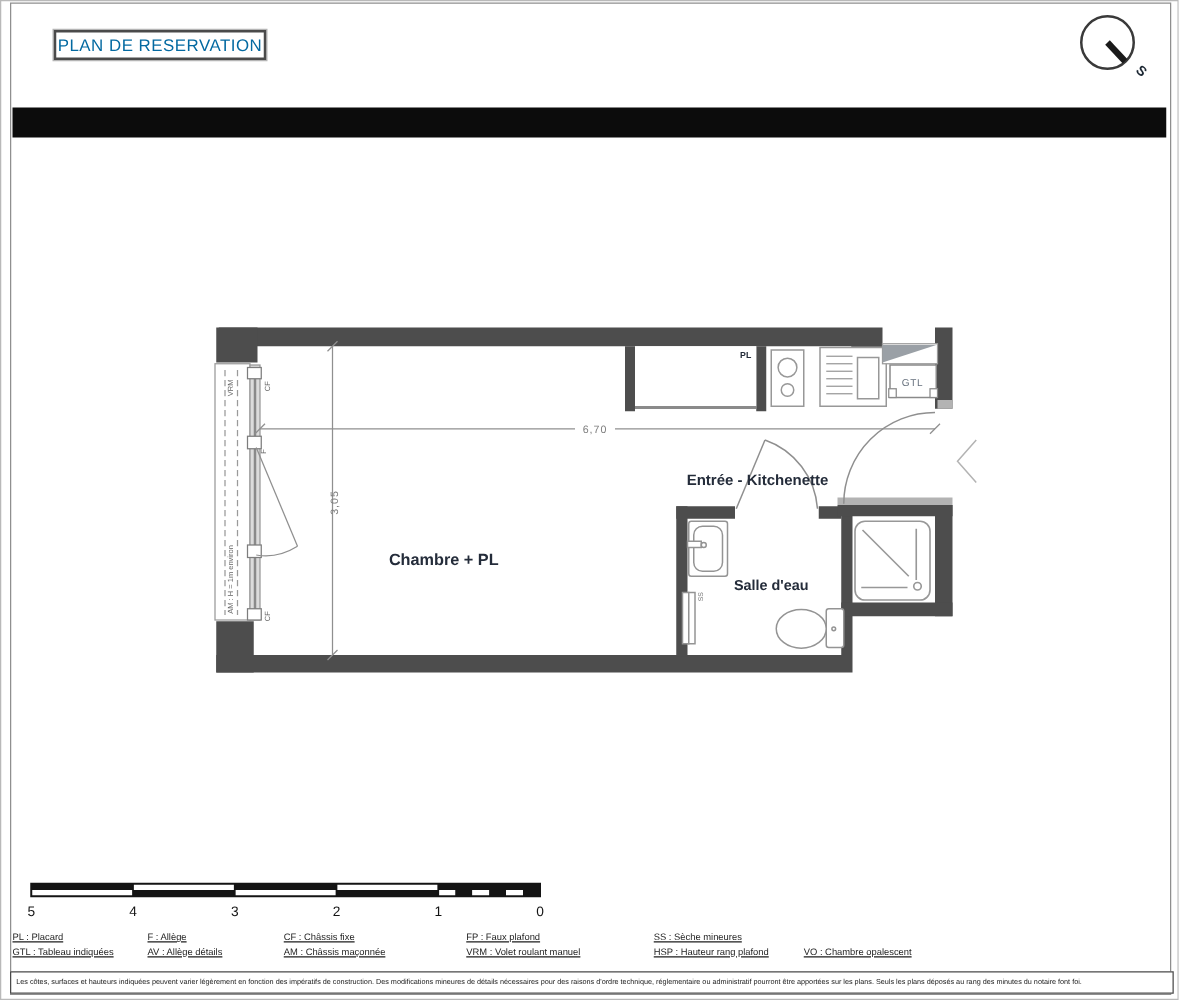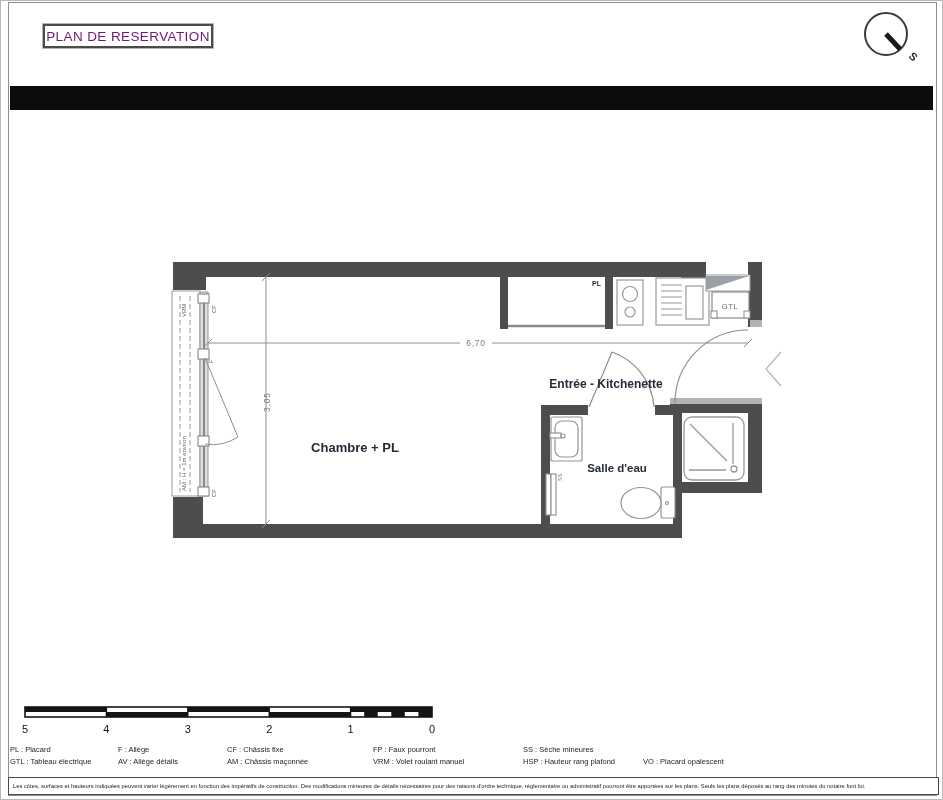--- a/index.html
+++ b/index.html
@@ -1,23 +1,23 @@
 <!DOCTYPE html>
 <html><head>
 <meta charset="utf-8">
 <style>
   html,body{margin:0;padding:0;background:#ffffff;}
   body{width:943px;height:800px;position:relative;font-family:"Liberation Sans",sans-serif;overflow:hidden;}
   .frame{position:absolute;left:0;top:0;width:941px;height:798px;border:1px solid #b9b9b9;}
   .page-border{position:absolute;left:8px;top:2px;width:927px;height:792px;border:1px solid #8f8f8f;}
-  .title-box{position:absolute;left:43px;top:24px;width:166px;height:20px;border:2px solid #4a4a4a;box-shadow:0 0 0 1px #b5b5b5;background:#fff;display:flex;align-items:center;justify-content:center;font-size:13.5px;letter-spacing:.4px;color:#701a75;white-space:nowrap;}
+  .title-box{position:absolute;left:43px;top:24px;width:166px;height:20px;border:2px solid #4a4a4a;box-shadow:0 0 0 1px #b5b5b5;background:#fff;display:flex;align-items:center;justify-content:center;font-size:13.5px;letter-spacing:.4px;color:#0369a1;white-space:nowrap;}
   .redaction-bar{position:absolute;left:10px;top:86px;width:923px;height:24px;background:#0c0c0c;}
   svg{position:absolute;left:0;top:0;}
   .legend{position:absolute;left:0;top:744px;width:943px;font-size:7.5px;color:#1e1e1e;}
-  .legend .col{position:absolute;top:0;line-height:11.5px;white-space:nowrap;}
+  .legend .col{position:absolute;top:0;line-height:11.5px;white-space:nowrap;text-decoration:underline;}
   .disclaimer{position:absolute;left:8px;top:777px;width:925px;height:16px;border:1px solid #4a4a4a;background:#fff;font-size:5.8px;color:#222;line-height:16px;padding-left:4px;white-space:nowrap;overflow:hidden;}
 </style>
 </head>
 <body>
 
 <div class="frame"></div>
 <div class="page-border"></div>
 
 <div class="title-box">
   <span>PLAN DE RESERVATION</span>
@@ -186,38 +186,38 @@
       <text x="269.2" y="733">2</text>
       <text x="350.6" y="733">1</text>
       <text x="432" y="733">0</text>
     </g>
   </g>
 </svg>
 
 <div class="legend">
   <div class="col" style="left:10px">
     <div>PL : Placard</div>
-    <div>GTL : Tableau électrique</div>
+    <div>GTL : Tableau indiquées</div>
   </div>
   <div class="col" style="left:118px">
     <div>F : Allège</div>
     <div>AV : Allège détails</div>
   </div>
   <div class="col" style="left:227px">
     <div>CF : Châssis fixe</div>
     <div>AM : Châssis maçonnée</div>
   </div>
   <div class="col" style="left:373px">
-    <div>FP : Faux pourront</div>
+    <div>FP : Faux plafond</div>
     <div>VRM : Volet roulant manuel</div>
   </div>
   <div class="col" style="left:523px">
     <div>SS : Sèche mineures</div>
     <div>HSP : Hauteur rang plafond</div>
   </div>
   <div class="col" style="left:643px;top:11.5px">
-    <div>VO : Placard opalescent</div>
+    <div>VO : Chambre opalescent</div>
   </div>
 </div>
 
 <div class="disclaimer">
   <span>Les côtes, surfaces et hauteurs indiquées peuvent varier légèrement en fonction des impératifs de construction. Des modifications mineures de détails nécessaires pour des raisons d'ordre technique, réglementaire ou administratif pourront être apportées sur les plans. Seuls les plans déposés au rang des minutes du notaire font foi.</span>
 </div>
 
 </body></html>

